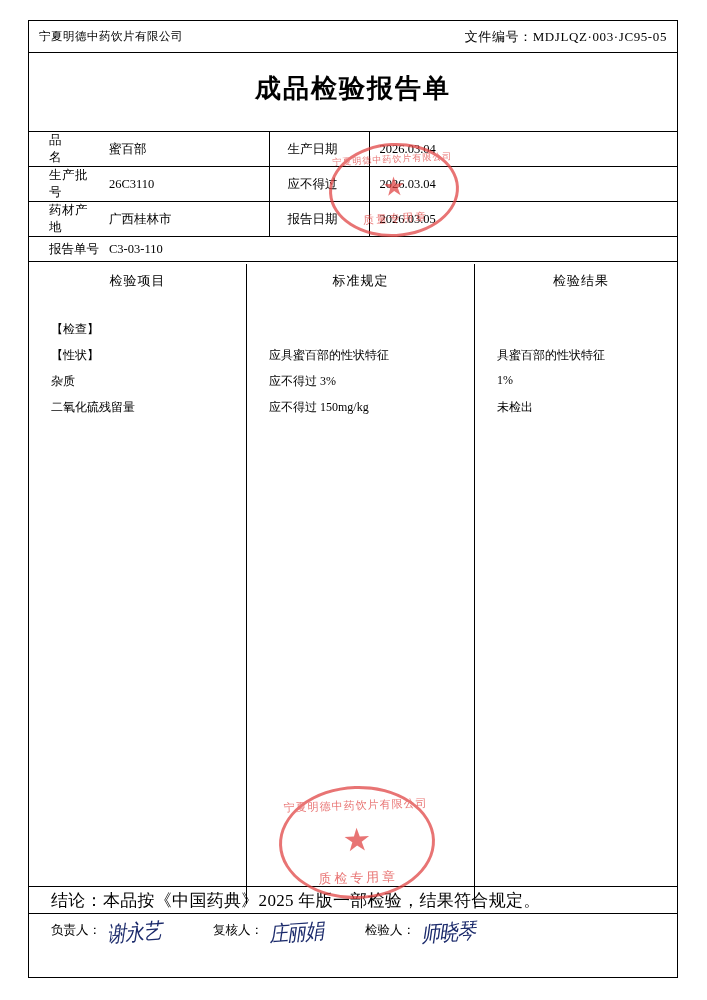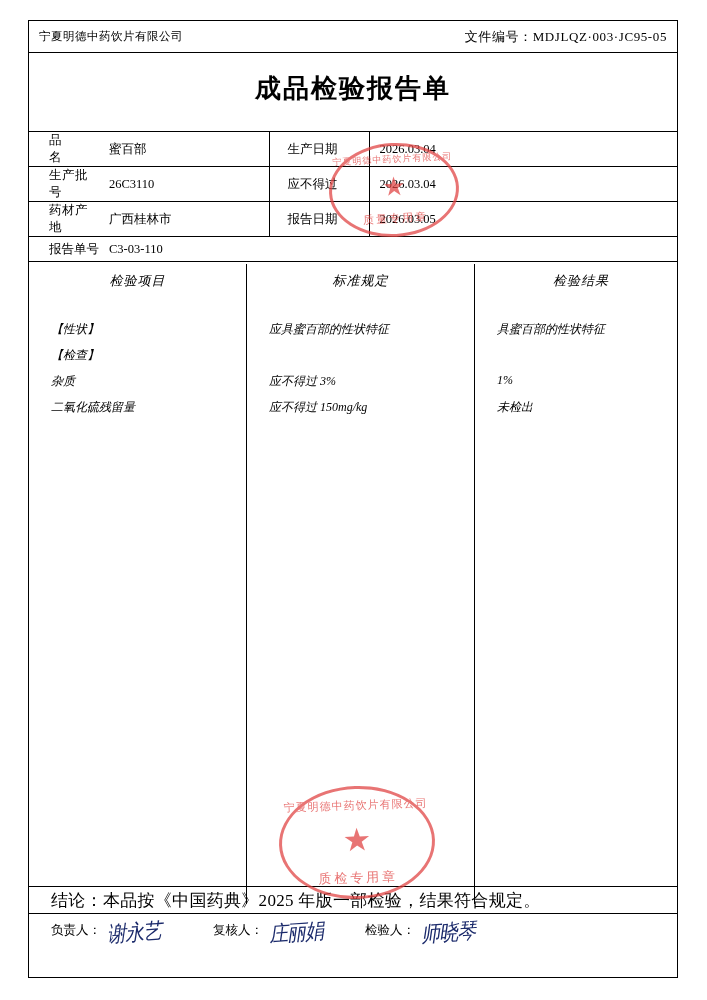--- a/index.html
+++ b/index.html
@@ -120,21 +120,20 @@
   
   .results-table {
     position: absolute;
     left: 0;
     top: 243px;
     width: 100%;
     height: 640px;
     border-collapse: collapse;
     table-layout: fixed;
     font-size: 12px;
-    font-style: italic;
   }
   .results-table th {
     height: 32px;
     font-weight: normal;
     font-size: 13px;
     letter-spacing: 1px;
     border-bottom: none;
     border-right: 1px solid #000;
     vertical-align: middle;
   }
@@ -305,28 +304,28 @@
           <th class="col3">检验结果</th>
         </tr>
       </thead>
       <tbody>
         <tr class="spacer-row">
           <td></td>
           <td></td>
           <td></td>
         </tr>
         <tr>
+          <td class="cell-pad-item bracket">【检查】</td>
+          <td class="cell-pad-std"></td>
+          <td class="cell-pad-res"></td>
+        </tr>
+        <tr>
           <td class="cell-pad-item bracket">【性状】</td>
           <td class="cell-pad-std">应具蜜百部的性状特征</td>
           <td class="cell-pad-res">具蜜百部的性状特征</td>
-        </tr>
-        <tr>
-          <td class="cell-pad-item bracket">【检查】</td>
-          <td class="cell-pad-std"></td>
-          <td class="cell-pad-res"></td>
         </tr>
         <tr>
           <td class="cell-pad-item">杂质</td>
           <td class="cell-pad-std">应不得过 3%</td>
           <td class="cell-pad-res">1%</td>
         </tr>
         <tr>
           <td class="cell-pad-item">二氧化硫残留量</td>
           <td class="cell-pad-std">应不得过 150mg/kg</td>
           <td class="cell-pad-res">未检出</td>

